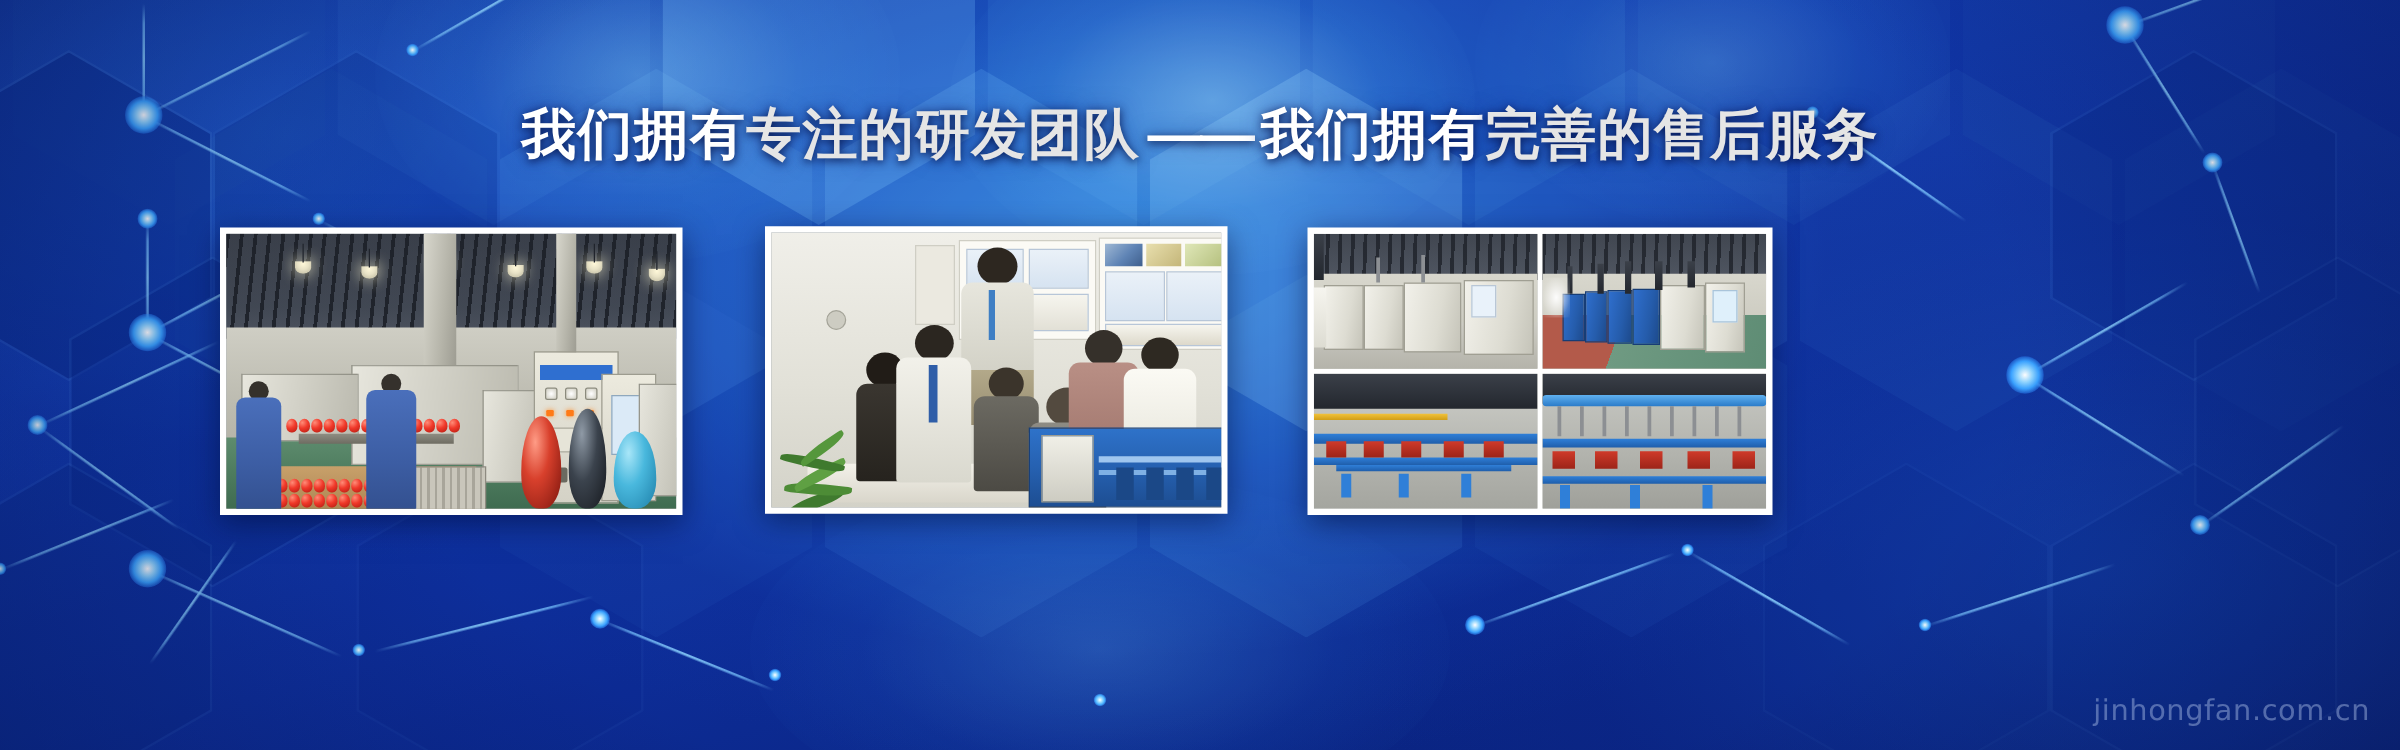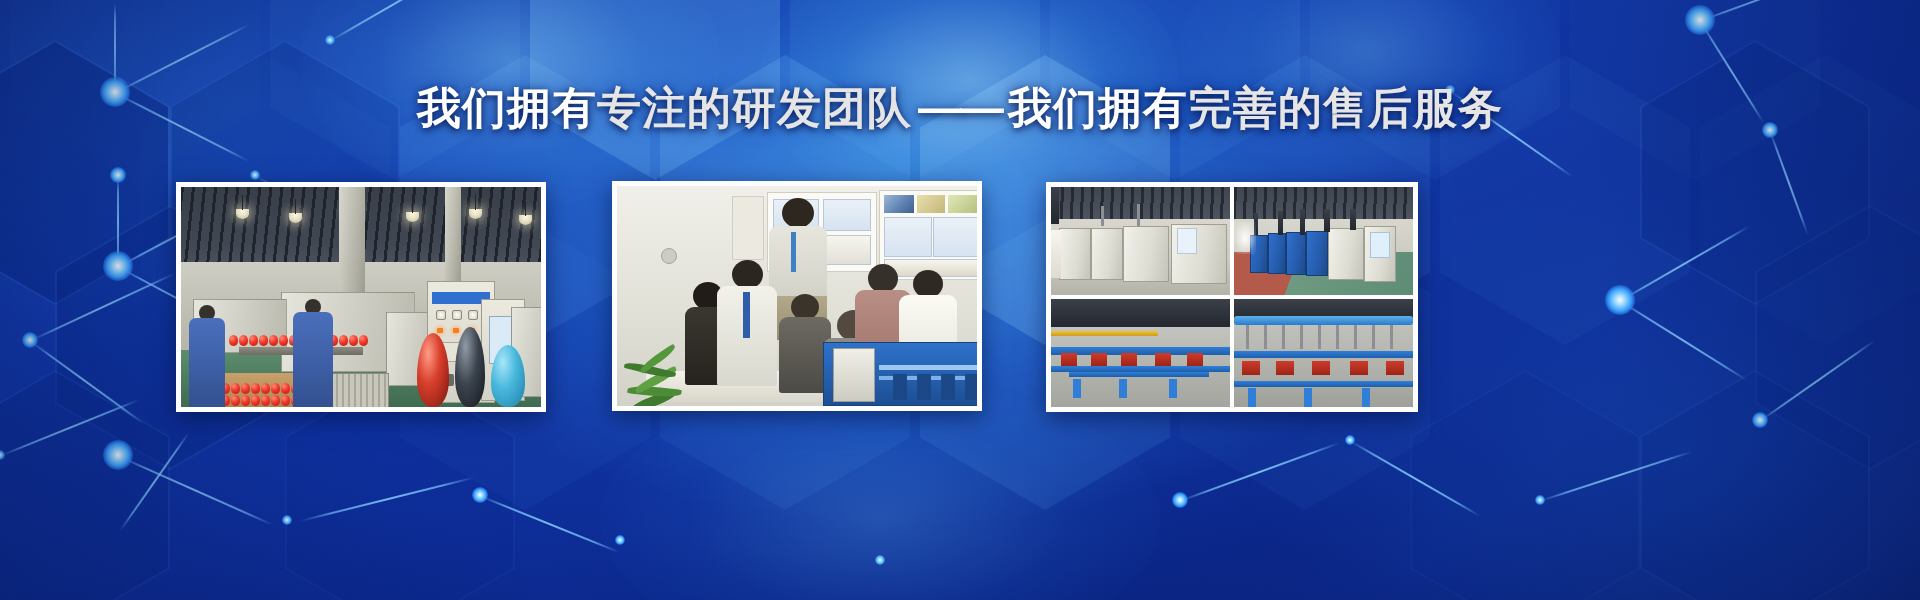--- a/index.html
+++ b/index.html
@@ -692,14 +692,15 @@
           <div class="c-bluebeam" style="left:0; top:76%; width:100%; height:6px;"></div>
           <div style="position:absolute;left:14px;top:82%;width:8px;height:18%;background:#2f7fd8;"></div>
           <div style="position:absolute;left:70px;top:82%;width:8px;height:18%;background:#2f7fd8;"></div>
           <div style="position:absolute;left:128px;top:82%;width:8px;height:18%;background:#2f7fd8;"></div>
         </div>
 
       </div>
     </div>
   </div>
 
+  <div class="watermark">jinhongfan.com.cn</div>
 
 </div>
 
 </body></html>

